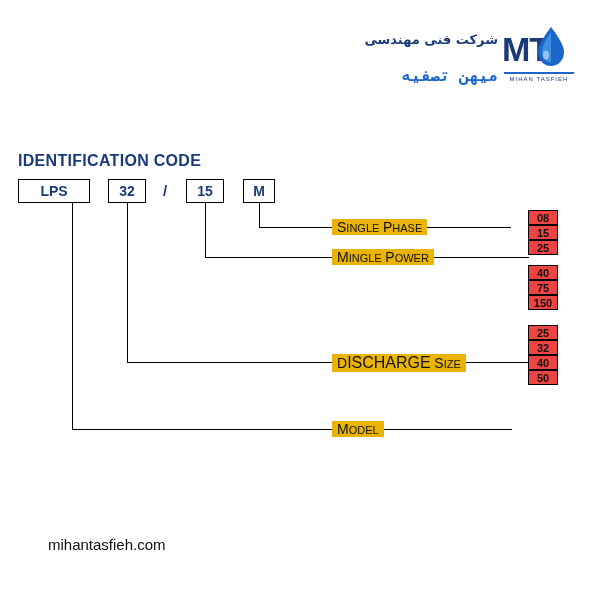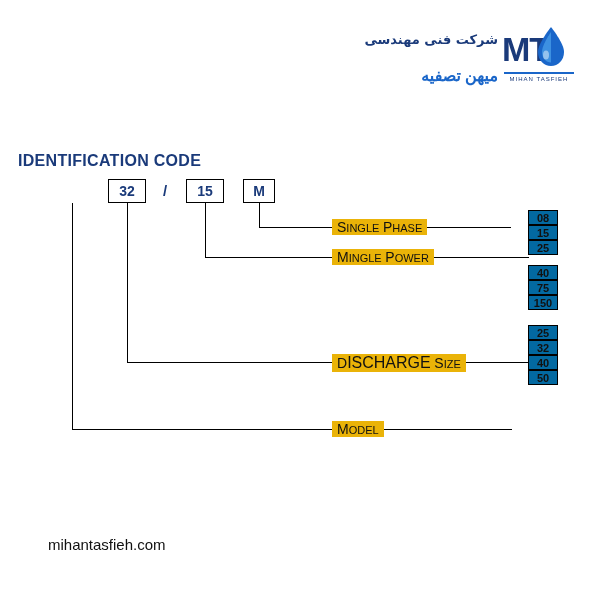--- a/index.html
+++ b/index.html
@@ -39,21 +39,21 @@
     direction: rtl;
     white-space: nowrap;
     font-weight: bold;
   }
   .brand-fa-name {
     position: absolute;
     right: 84px;
     top: 44px;
     font-size: 16px;
     color: #1a66c9;
-    font-family: Liberation Serif, serif;
+    font-family: Liberation Mono, monospace;
     direction: rtl;
     white-space: nowrap;
     font-weight: bold;
   }
   .logo-mark {
     position: absolute;
     right: 6px;
     top: 2px;
     width: 74px;
     height: 86px;
@@ -125,21 +125,21 @@
     color: #1a3a7a;
     font-weight: bold;
   }
 
   
   .opt-box {
     position: absolute;
     width: 30px;
     height: 15px;
     border: 1.2px solid #000;
-    background: #0369a1;
+    background: #ef4444;
     box-sizing: border-box;
     display: flex;
     align-items: center;
     justify-content: center;
     font-size: 11px;
     font-weight: bold;
     color: #111;
   }
 
   
@@ -188,20 +188,21 @@
           <ellipse cx="10" cy="29" rx="3" ry="4.5" fill="#ffffff" opacity="0.45"></ellipse>
         </svg>
       </div>
       <div class="logo-underline"></div>
       <div class="logo-caption">MIHAN TASFIEH</div>
     </div>
   </div>
 
   <div class="title">IDENTIFICATION CODE</div>
 
+  <div class="code-box" style="left:18px;  top:179px; width:72px; height:24px;">LPS</div>
 
   <div class="code-box" style="left:108px; top:179px; width:38px; height:24px;">32</div>
 
   <div class="slash" style="left:163px; top:182px;">/</div>
 
   <div class="code-box" style="left:186px; top:179px; width:38px; height:24px;">15</div>
 
   <div class="code-box" style="left:243px; top:179px; width:32px; height:24px;">M</div>
 
   <div class="opt-box" style="left:528px; top:210px;">08</div>

